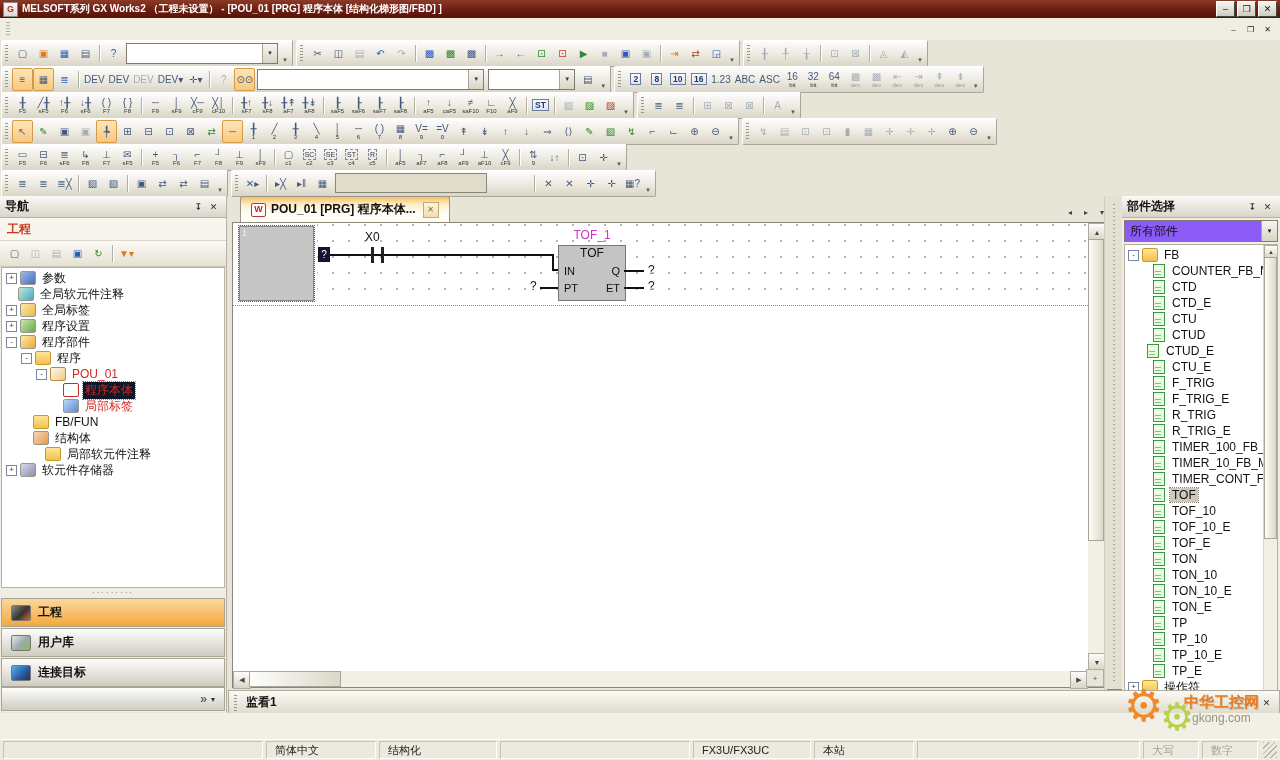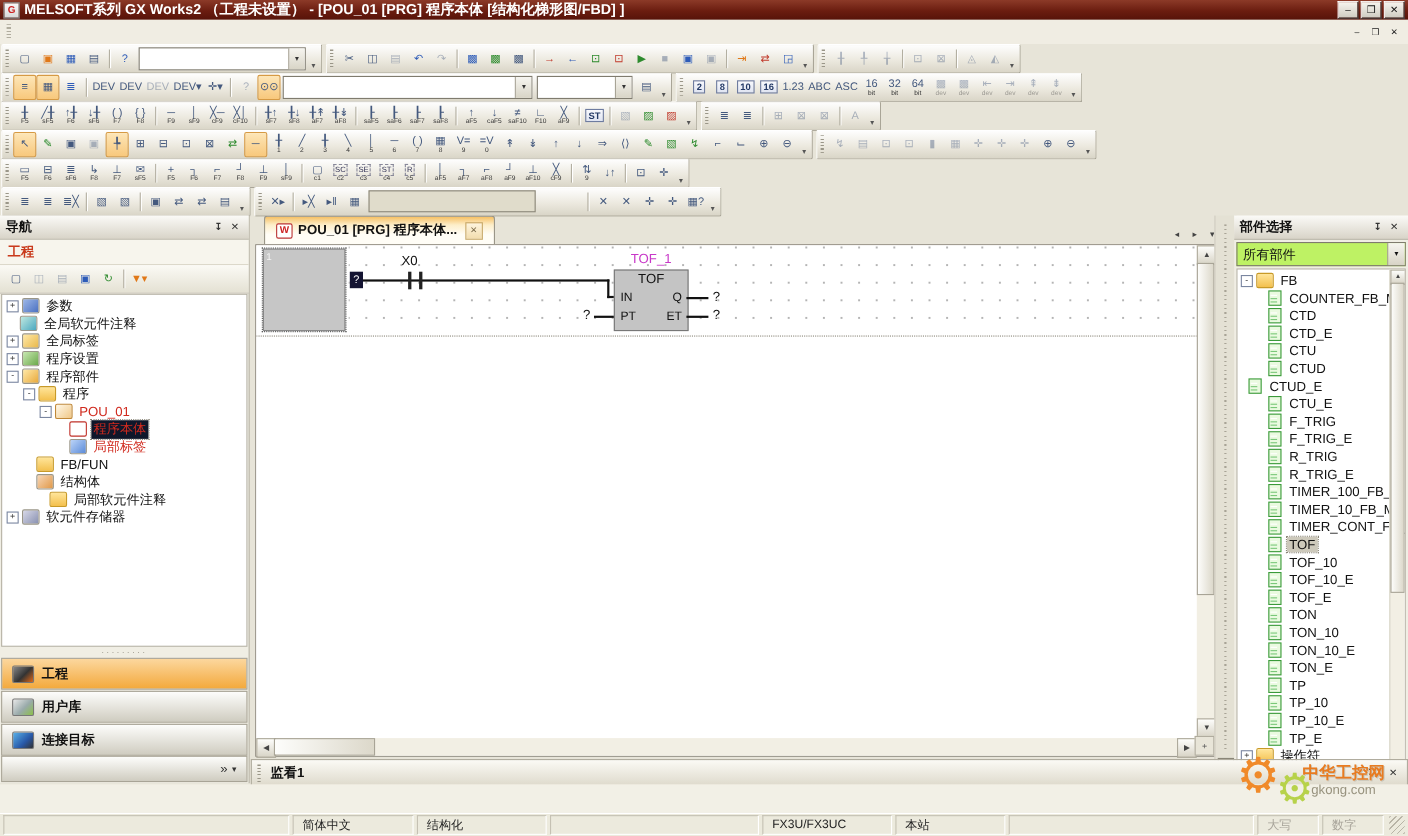--- a/index.html
+++ b/index.html
@@ -4,21 +4,21 @@
 <style>
   html,body{margin:0;padding:0}
   body{width:1280px;height:760px;position:relative;overflow:hidden;
        font-family:"Liberation Sans","DejaVu Sans",sans-serif;font-size:12px;
        background:#e7e4d8;color:#111}
   
   .titlebar{position:absolute;left:0;top:0;right:0;height:18px;display:flex;align-items:center;gap:4px;
             padding:0 3px;background:linear-gradient(#8c3a28,#6b1d10 55%,#571309);color:#fff}
   .appicon{width:13px;height:13px;flex:none;background:linear-gradient(#f8f8f8,#d8d8d8);
            border:1px solid #888;color:#c22;font-weight:bold;font-size:9px;line-height:12px;text-align:center}
-  .titlebar .t{flex:1;font-weight:bold;font-size:13px;white-space:nowrap;overflow:hidden}
+  .titlebar .t{flex:1;font-weight:bold;font-size:10px;white-space:nowrap;overflow:hidden}
   .winbtn{width:17px;height:14px;flex:none;display:flex;align-items:center;justify-content:center;
           background:linear-gradient(#f6f4ee,#cfccc2);border:1px solid #fff;border-right-color:#444;
           border-bottom-color:#444;font-size:9px;color:#111}
   
   .menubar{position:absolute;left:0;top:18px;right:0;height:22px;background:#f0ede3;display:flex;
            align-items:center;border-bottom:1px solid #d8d4c8;padding-left:2px}
   .mgrip{width:4px;height:15px;margin:0 4px;background-image:repeating-linear-gradient(#b0ac9e 0 1px,transparent 1px 3px)}
   .menu-item{padding:2px 9px;white-space:nowrap}
   .mdi{margin-left:auto;display:flex;gap:2px;padding-right:5px}
   .mdibtn{width:15px;height:13px;display:flex;align-items:center;justify-content:center;font-size:8px;color:#222}
@@ -138,21 +138,21 @@
             font-size:8px;display:flex;align-items:center;justify-content:center;color:#555}
   .midstrip{position:absolute;left:1104px;top:196px;width:18px;bottom:48px;background:#e4e1d4;
             border-left:1px solid #cfccc0;border-right:1px solid #cfccc0}
   .vdots{position:absolute;left:8px;top:8px;bottom:30px;width:2px;
          background-image:repeating-linear-gradient(#a8a496 0 1px,transparent 1px 4px)}
   .midbox{position:absolute;left:2px;bottom:8px;width:13px;height:13px;border:1px solid #8a8678;background:#f6f4ec;
           font-size:9px;line-height:11px;text-align:center;color:#333}
   
   .parts{position:absolute;left:1122px;top:196px;width:158px;bottom:48px;background:#f0eee4;display:flex;
          flex-direction:column}
-  .pfilter{height:20px;margin:2px 2px;background:#bef264;border:1px solid #7f7b6e;display:flex;align-items:center;
+  .pfilter{height:20px;margin:2px 2px;background:#8b5cf6;border:1px solid #7f7b6e;display:flex;align-items:center;
            padding-left:5px}
   .pfilter .drop{margin-left:auto;width:15px;height:100%;background:linear-gradient(#f6f5f0,#d8d4c6);
            border-left:1px solid #a8a496;display:flex;align-items:center;justify-content:center;font-size:7px}
   .plist{flex:1;background:#fff;border:1px solid #b5b1a3;margin:0 2px 2px;position:relative;overflow:hidden;
          padding-top:2px}
   .prow{display:flex;align-items:center;height:16px;white-space:nowrap}
   .doc{width:10px;height:12px;background:#eafae0;border:1px solid #3a9a3a;margin:0 5px 0 2px;flex:none;
        background-image:linear-gradient(#fff 0 0),linear-gradient(#7ac87a 0 0),linear-gradient(#7ac87a 0 0);
        background-size:6px 1px,6px 1px,6px 1px;background-position:1px 3px,1px 6px,1px 9px;background-repeat:no-repeat}
   .prow .lbl{padding:0 2px}
@@ -1128,21 +1128,21 @@
           <span class="lbl">CTD_E</span>
         </div>
         <div class="prow" style="padding-left: 26px;">
           <span class="doc"></span>
           <span class="lbl">CTU</span>
         </div>
         <div class="prow" style="padding-left: 26px;">
           <span class="doc"></span>
           <span class="lbl">CTUD</span>
         </div>
-        <div class="prow" style="padding-left: 8px;">
+        <div class="prow" style="padding-left: 20px;">
           <span class="doc"></span>
           <span class="lbl">CTUD_E</span>
         </div>
         <div class="prow" style="padding-left: 26px;">
           <span class="doc"></span>
           <span class="lbl">CTU_E</span>
         </div>
         <div class="prow" style="padding-left: 26px;">
           <span class="doc"></span>
           <span class="lbl">F_TRIG</span>

